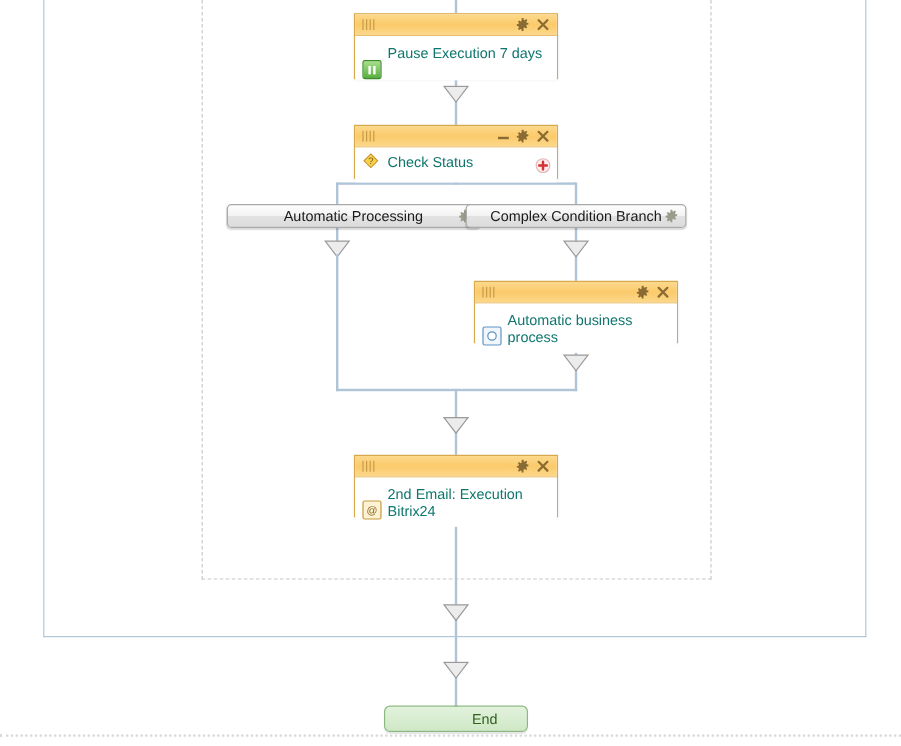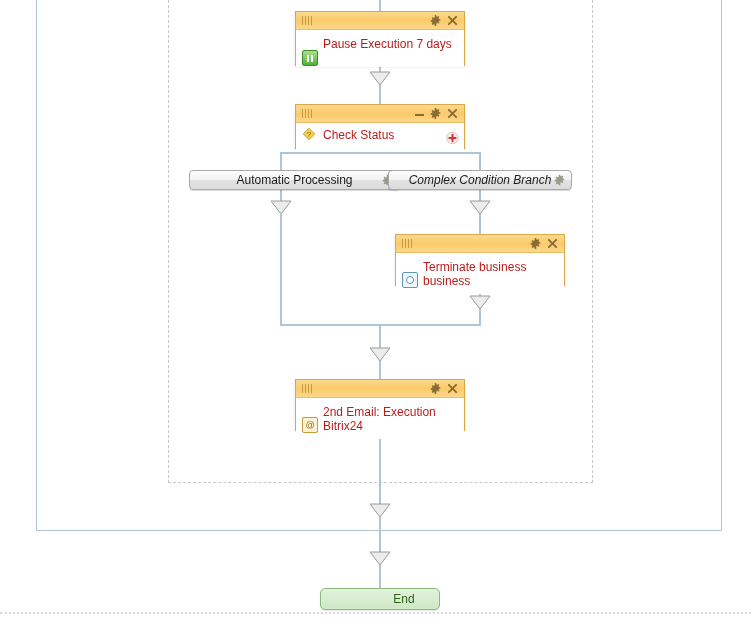--- a/index.html
+++ b/index.html
@@ -133,21 +133,21 @@
     width: 16px;
     height: 16px;
     flex: 0 0 16px;
     margin-right: 5px;
     margin-top: 7px;
     position: relative;
   }
   .node-title {
     font-size: 12px;
     line-height: 14px;
-    color: #b91c1c;
+    color: #0f766e;
     padding-top: 2px;
     max-width: 130px;
   }
   .plus-btn {
     position: absolute;
     right: 5px;
     top: 50%;
     transform: translateY(-50%);
     width: 13px;
     height: 13px;
@@ -404,21 +404,21 @@
   <div class="branch-btn" style="left:189px; top:170px; width:211px;text-align:center;">
     <span>Automatic Processing</span>
     <span class="gear-slot">
       <svg width="11" height="11" viewBox="0 0 16 16">
         <path fill="#9b9b8c" d="M8 5.2A2.8 2.8 0 1 0 8 10.8 2.8 2.8 0 1 0 8 5.2zm0 1.6a1.2 1.2 0 1 1 0 2.4 1.2 1.2 0 0 1 0-2.4z"></path>
         <path fill="#9b9b8c" d="M7 0h2l.3 2.1 1.3.55 1.7-1.3 1.4 1.4-1.3 1.7.55 1.3L15 6v2l-2.1.3-.55 1.3 1.3 1.7-1.4 1.4-1.7-1.3-1.3.55L9 16H7l-.3-2.1-1.3-.55-1.7 1.3-1.4-1.4 1.3-1.7L3.05 10 1 9.7V7.7l2.05-.3.55-1.3L2.3 4.4l1.4-1.4 1.7 1.3 1.3-.55z"></path>
       </svg>
     </span>
   </div>
 
-  <div class="branch-btn" style="left:388px; top:170px; width:184px;font-style:italic;">
+  <div class="branch-btn" style="left:388px; top:170px; width:184px;">
     <span>Complex Condition Branch</span>
     <span class="gear-slot">
       <svg width="11" height="11" viewBox="0 0 16 16">
         <path fill="#9b9b8c" d="M8 5.2A2.8 2.8 0 1 0 8 10.8 2.8 2.8 0 1 0 8 5.2zm0 1.6a1.2 1.2 0 1 1 0 2.4 1.2 1.2 0 0 1 0-2.4z"></path>
         <path fill="#9b9b8c" d="M7 0h2l.3 2.1 1.3.55 1.7-1.3 1.4 1.4-1.3 1.7.55 1.3L15 6v2l-2.1.3-.55 1.3 1.3 1.7-1.4 1.4-1.7-1.3-1.3.55L9 16H7l-.3-2.1-1.3-.55-1.7 1.3-1.4-1.4 1.3-1.7L3.05 10 1 9.7V7.7l2.05-.3.55-1.3L2.3 4.4l1.4-1.4 1.7 1.3 1.3-.55z"></path>
       </svg>
     </span>
   </div>
 
   <div class="node" style="left:395px; top:234px; width:170px; height:52px;">
@@ -442,21 +442,21 @@
           </svg>
         </span>
       </span>
     </div>
     <div class="node-body">
       <span class="node-icon" style="margin-top:6px;">
         <span class="icon-stop">
             <i></i>
           </span>
       </span>
-      <span class="node-title">Terminate business business</span>
+      <span class="node-title">Automatic business process</span>
     </div>
   </div>
 
   <div class="node" style="left:295px; top:379px; width:170px; height:52px;">
     <div class="node-header">
       <span class="drag-handle">
         <i></i>
           <i></i>
           <i></i>
           <i></i>

